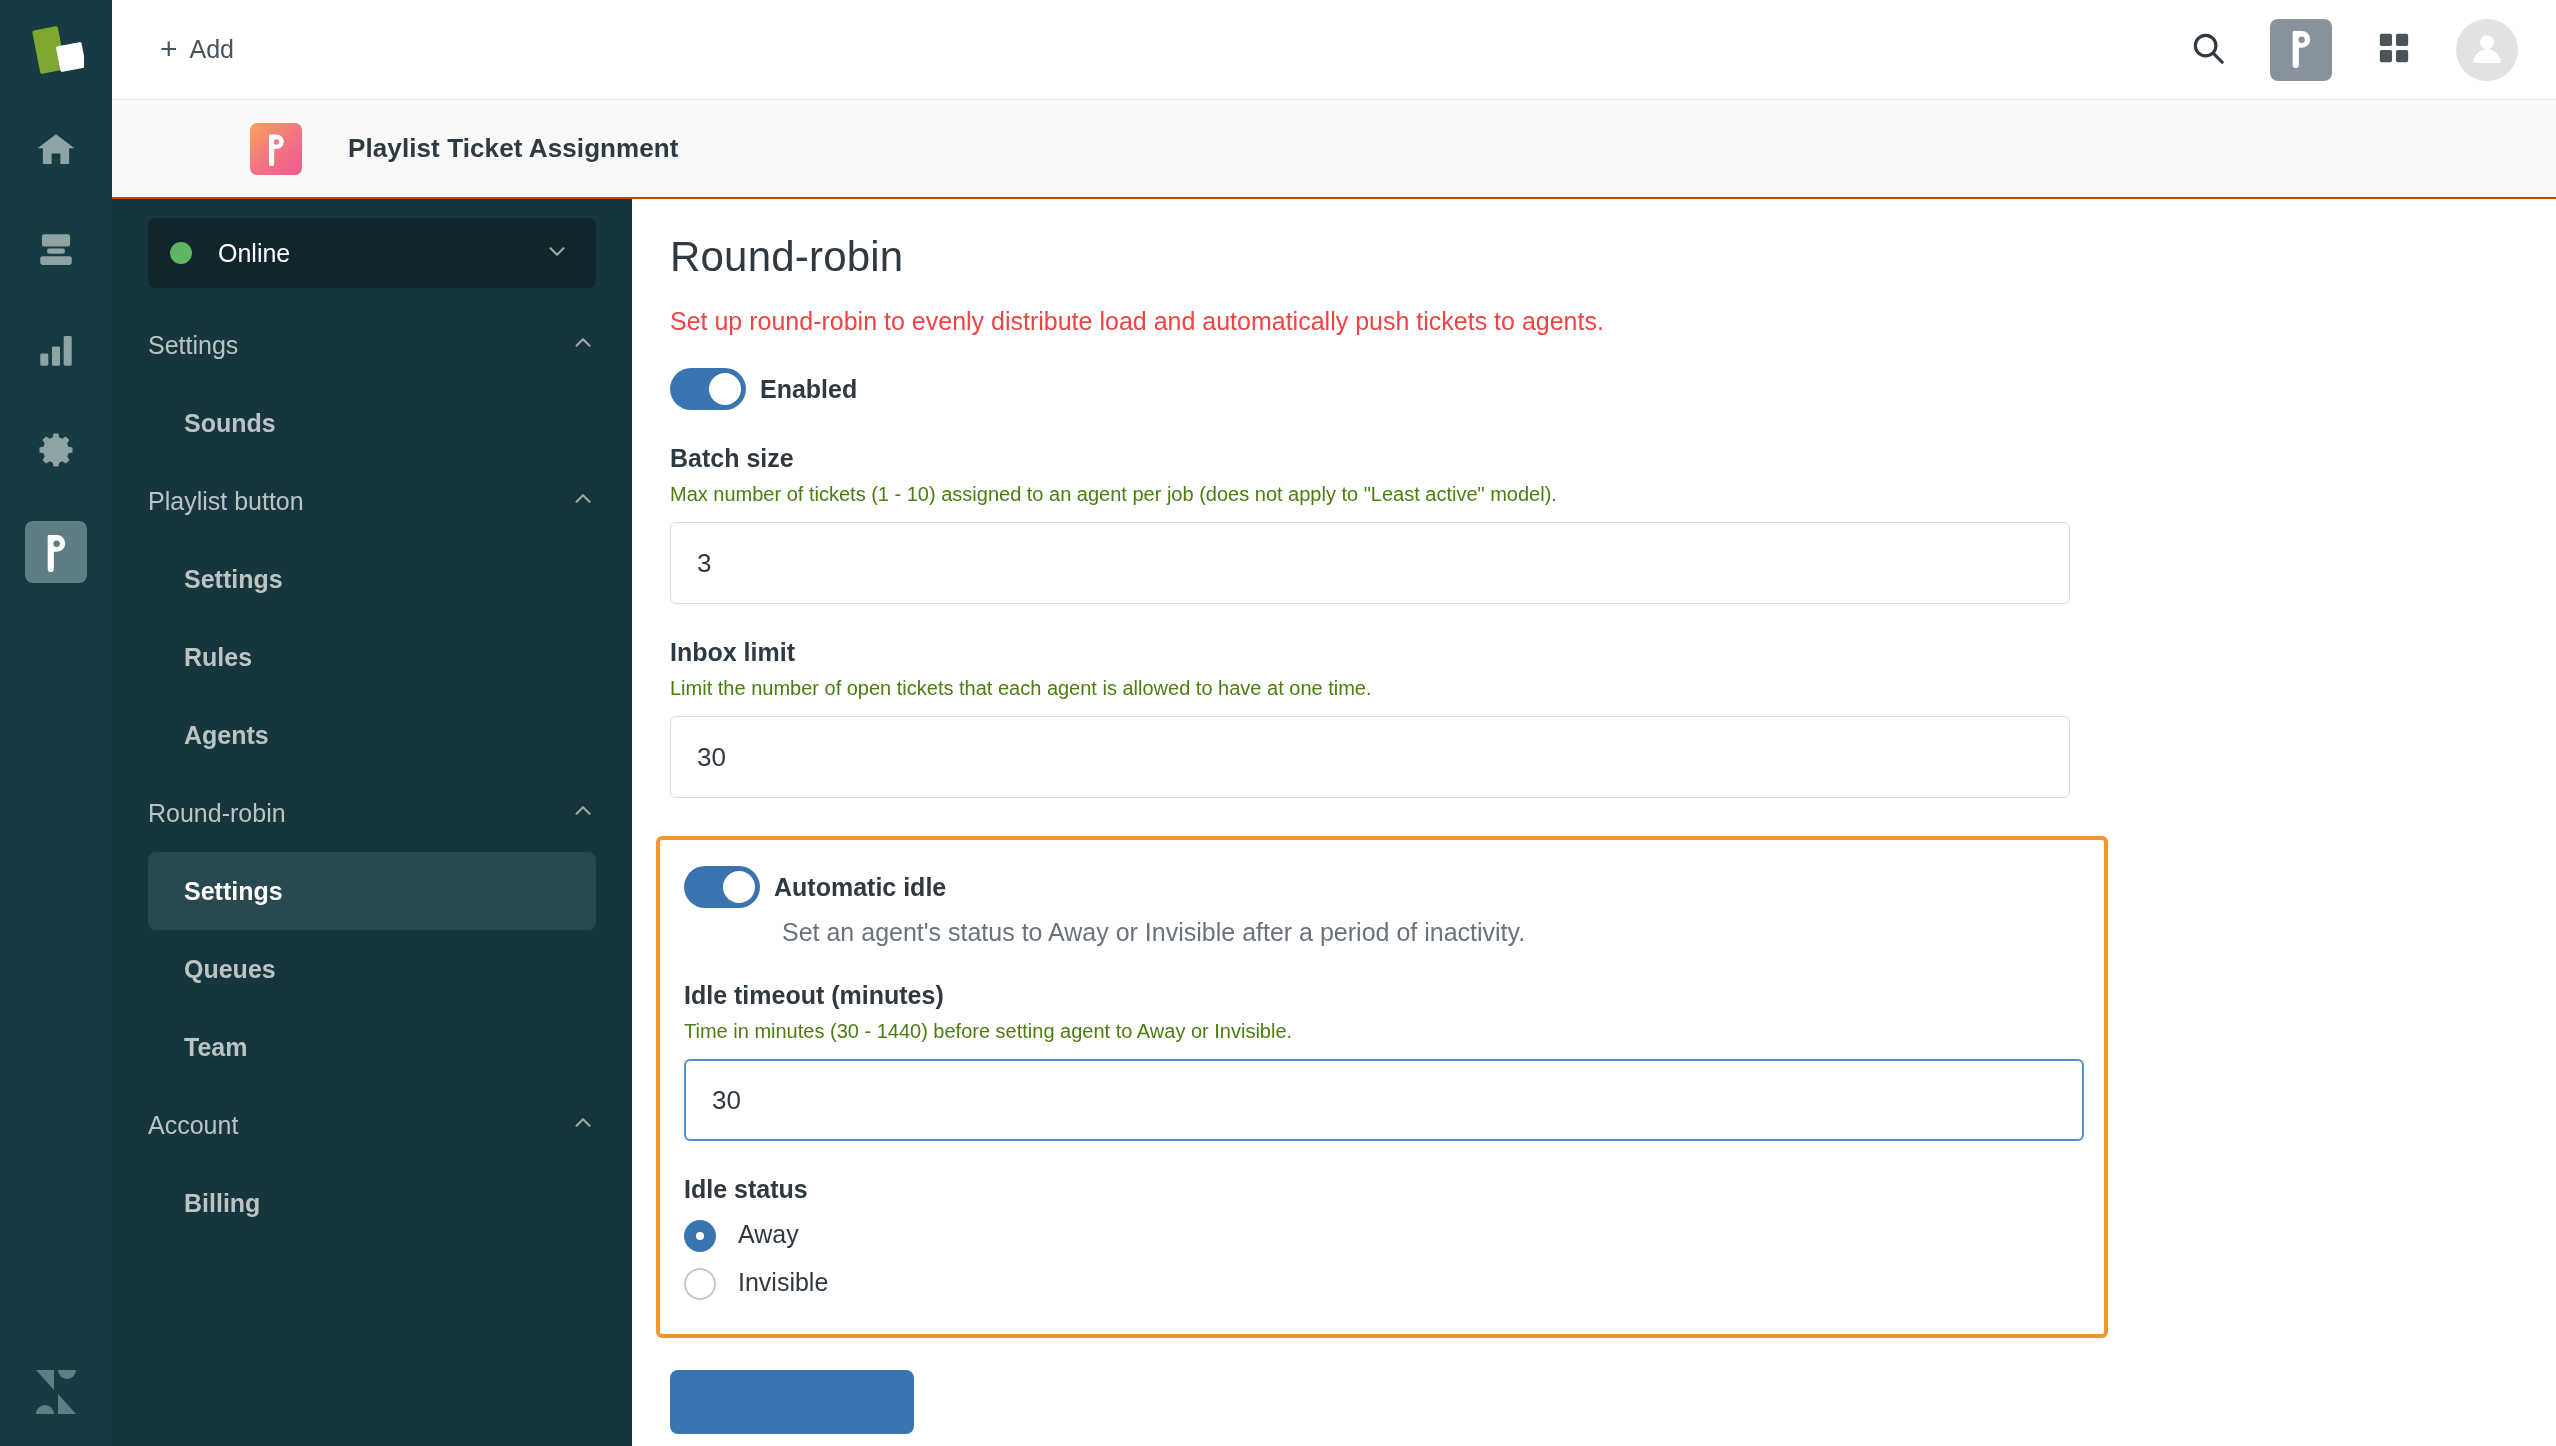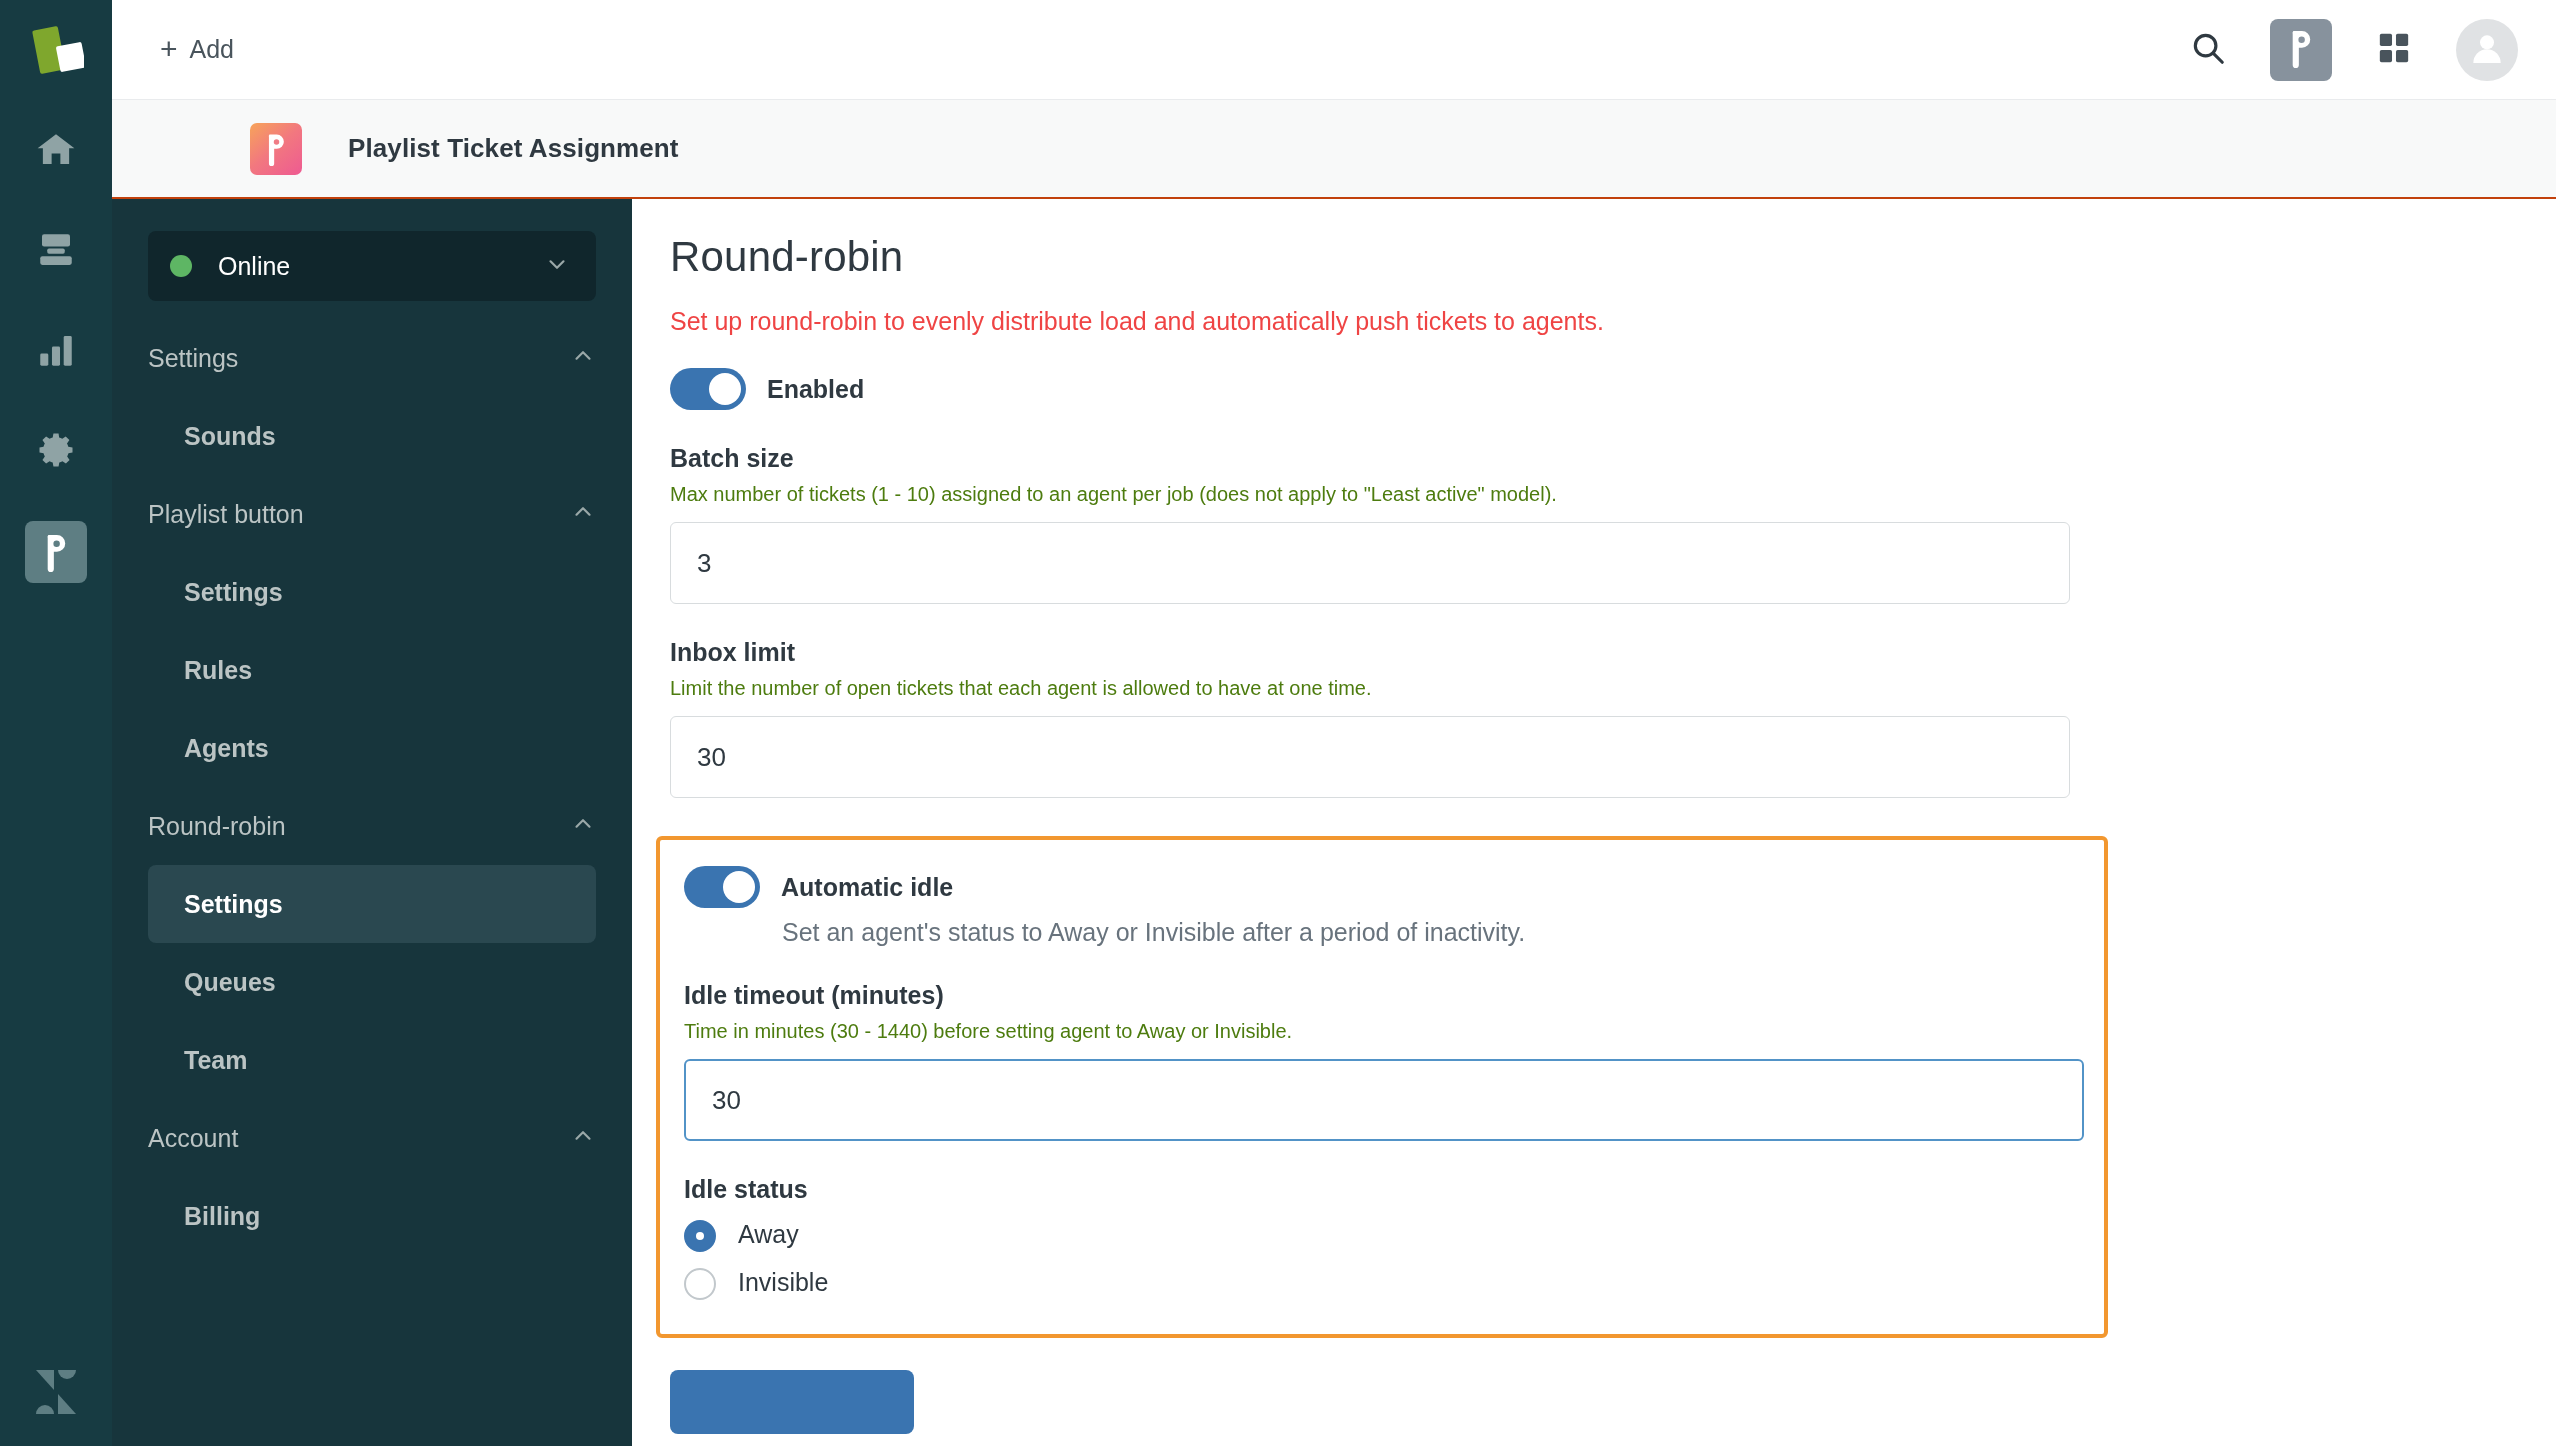--- a/index.html
+++ b/index.html
@@ -145,21 +145,21 @@
     flex: 1 1 auto;
     display: flex;
     min-height: 0;
   }
 
   
   .navside {
     width: 520px;
     flex: 0 0 520px;
     background: #17353c;
-    padding: 32px 36px 0 36px;
+    padding: 19px 36px 0 36px;
     overflow: hidden;
   }
   .status-select {
     background: #10262c;
     border-radius: 8px;
     height: 70px;
     display: flex; align-items: center;
     padding: 0 26px 0 22px;
     cursor: pointer;
     margin-bottom: 18px;
@@ -200,21 +200,21 @@
     position: relative;
   }
   .page-title {
     font-size: 42px; color: #2f3941; font-weight: 400;
     margin-bottom: 26px; letter-spacing: 0.2px;
   }
   .page-sub {
     font-size: 25px; color: #ef4444; margin-bottom: 32px;
   }
 
-  .toggle-row { display: flex; align-items: center; gap: 21px; }
+  .toggle-row { display: flex; align-items: center; gap: 14px; }
   .toggle {
     width: 76px; height: 42px; border-radius: 21px;
     background: #3a74b0; position: relative;
     flex: 0 0 76px; cursor: pointer;
   }
   .toggle .knob {
     position: absolute; top: 5px; left: 39px;
     width: 32px; height: 32px; border-radius: 50%;
     background: #ffffff;
   }

